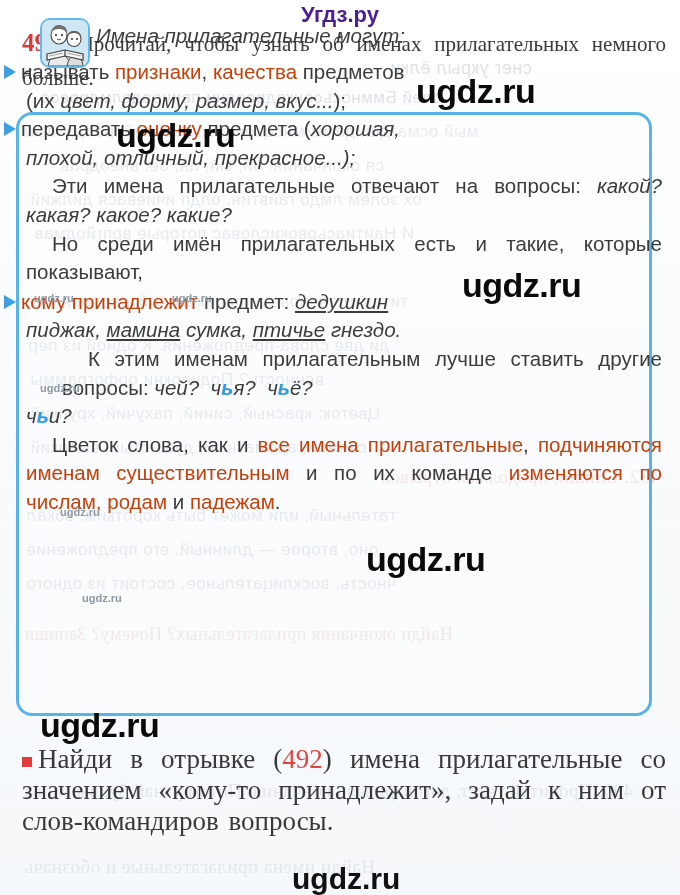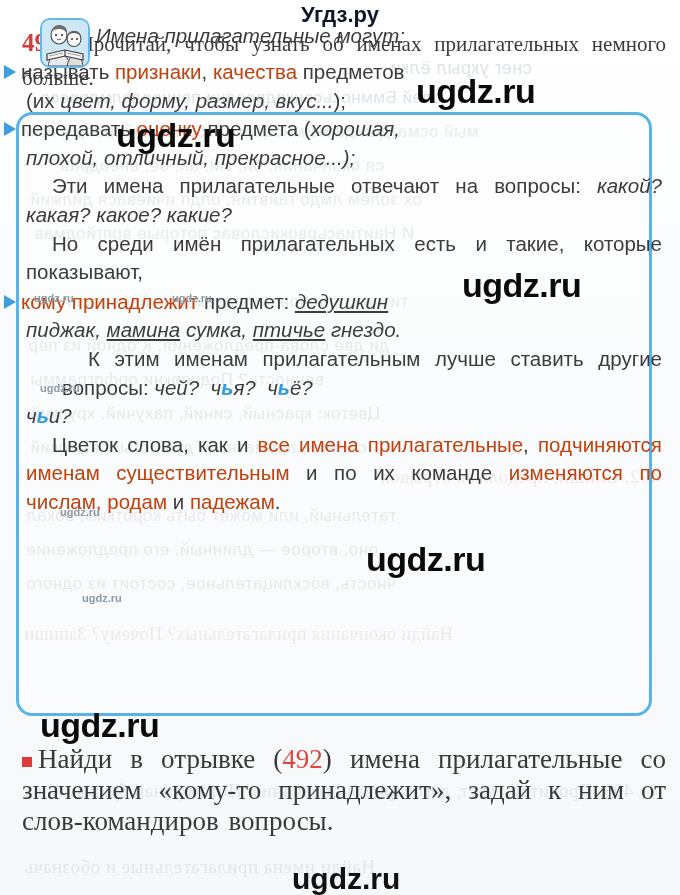--- a/index.html
+++ b/index.html
@@ -34,21 +34,21 @@
     left:0;right:0;
     background:linear-gradient(180deg,#ffffff 0%,#f5f8fa 40%,#eef3f7 100%);
     opacity:.55;
   }
 
   
   #site-name{
     position:absolute;top:2px;left:0;right:0;
     text-align:center;
     font-size:22px;font-weight:bold;
-    color:#0f172a;
+    color:#4c1d95;
     z-index:6;
     letter-spacing:0px;
   }
 
   
   #exercise-block{
     position:absolute;left:22px;right:14px;top:26px;
     z-index:4;
   }
   .ex-num{

